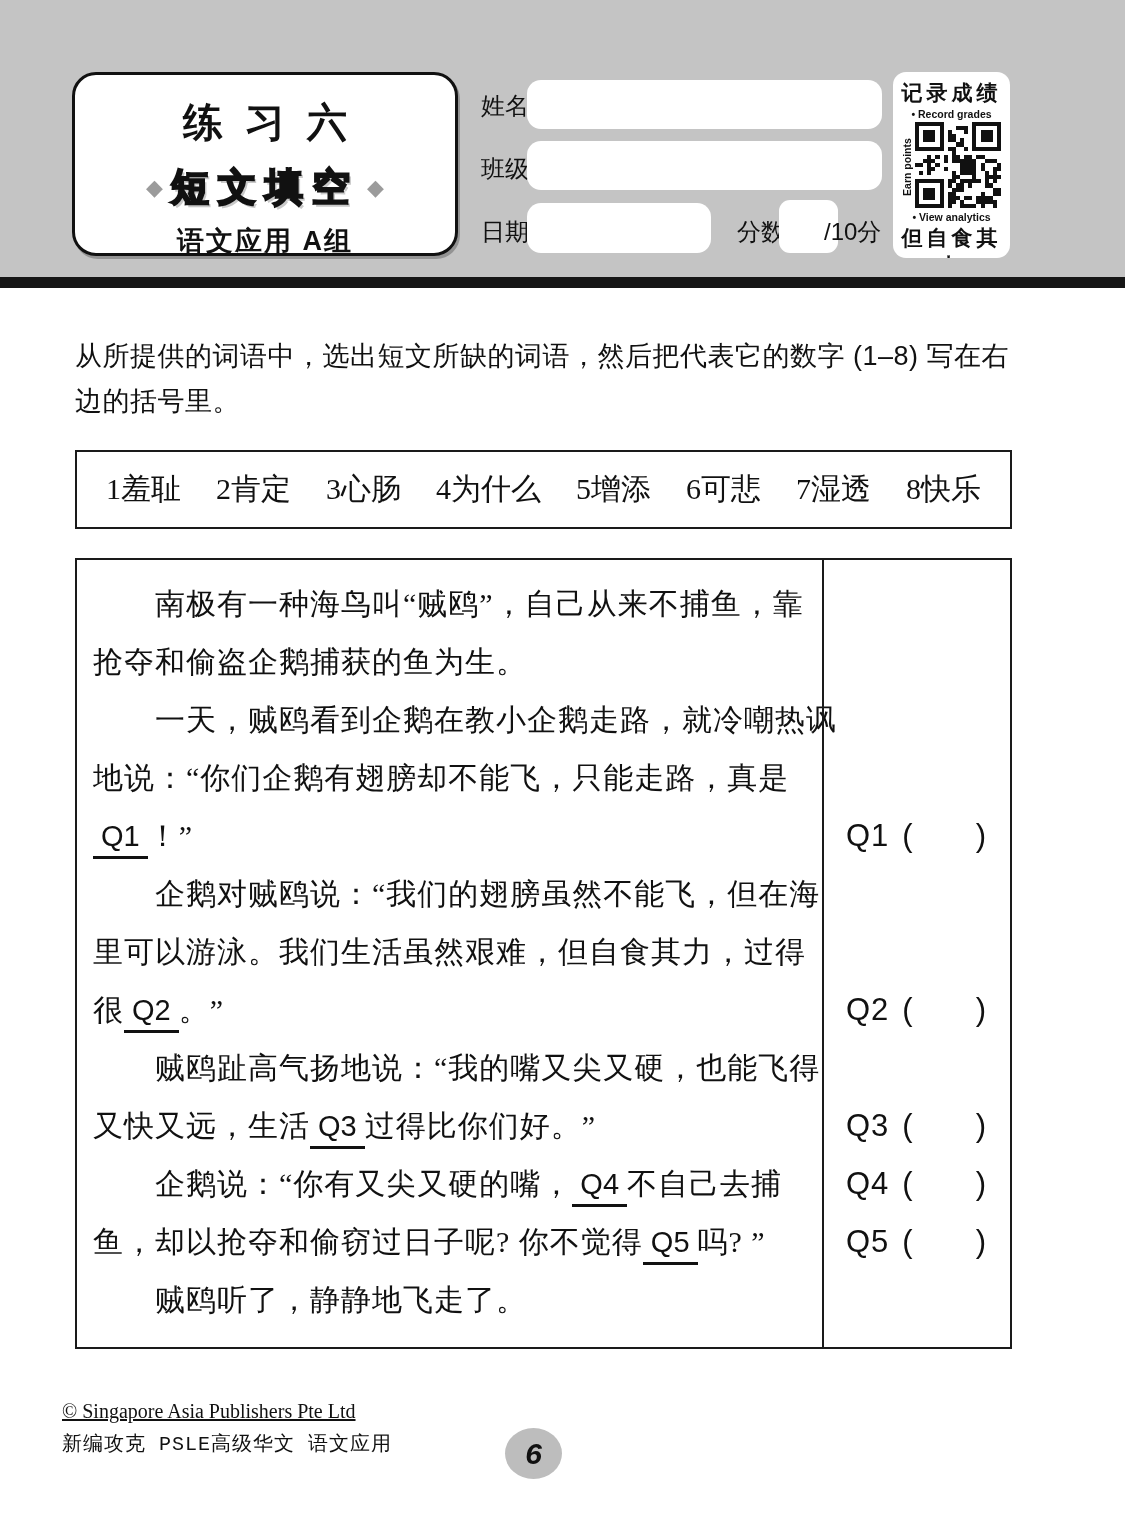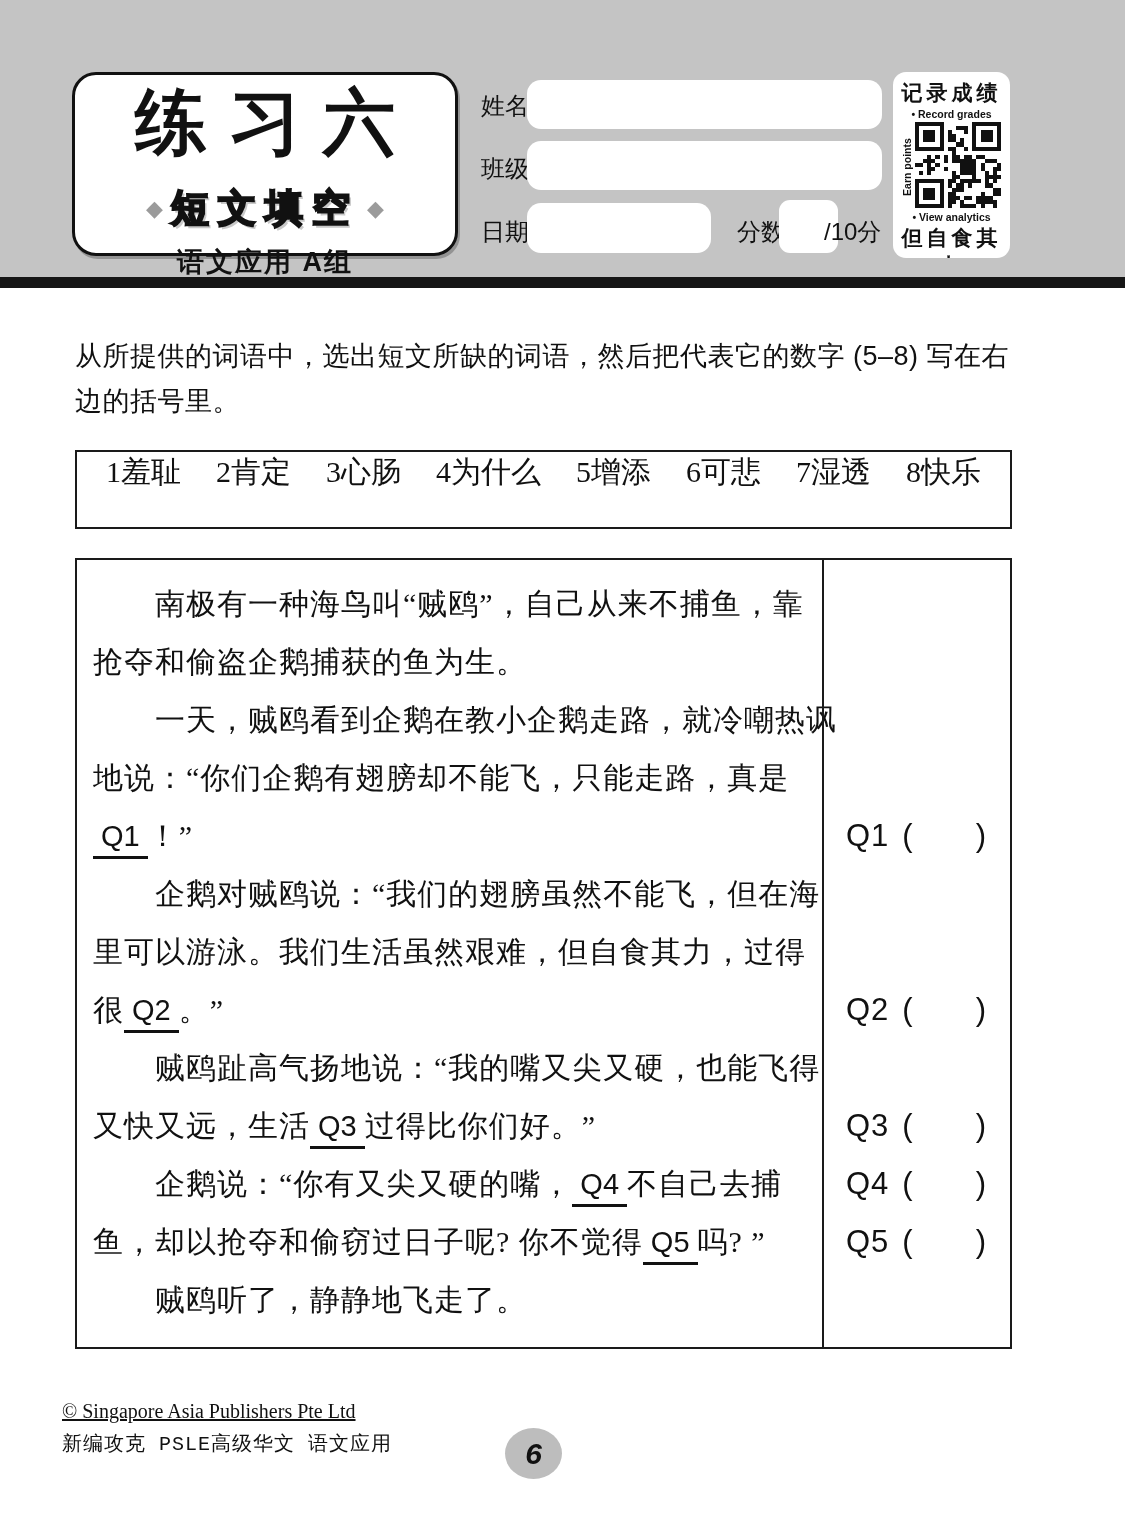--- a/index.html
+++ b/index.html
@@ -11,21 +11,21 @@
   
   .header { position:absolute; left:0; top:0; width:1125px; height:278px; background:#c4c4c4; }
   .black-bar { position:absolute; left:0; top:277px; width:1125px; height:11px; background:#161616; }
 
   .title-box {
     position:absolute; left:72px; top:72px; width:386px; height:184px;
     background:#fff; border:3.5px solid #111; border-radius:24px;
     box-shadow:2px 3px 0 rgba(0,0,0,.25); text-align:center;
   }
   .title-main {
-    font-size:72px; font-weight:900; letter-spacing:22px; text-indent:22px;
+    margin-top:20px; font-size:40px; font-weight:900; letter-spacing:22px; text-indent:22px;
     font-family:"Liberation Sans","DejaVu Sans",sans-serif;
   }
   .title-sub-row { margin-top:12px; display:flex; align-items:center; justify-content:center; gap:8px; }
   .diamond { color:#9b9b9b; font-size:22px; }
   .title-sub {
     font-size:38px; font-weight:900; letter-spacing:9px; color:#fff;
     -webkit-text-stroke:2.2px #111; text-shadow:2.5px 2.5px 0 #c9c9c9;
   }
   .title-series { margin-top:10px; font-size:27px; font-weight:700; letter-spacing:2px; }
 
@@ -53,21 +53,21 @@
   
   .instructions {
     position:absolute; left:75px; top:334px; width:950px;
     font-size:27px; line-height:45px; letter-spacing:0.5px;
   }
 
   
   .wordbank {
     position:absolute; left:75px; top:450px; width:937px; height:79px;
     border:2.5px solid #1a1a1a; background:#fff;
-    display:flex; align-items:flex-start; justify-content:center; gap:35px;
+    display:flex; align-items:center; justify-content:center; gap:35px;
     font-family:"Liberation Serif","DejaVu Serif",serif; font-size:30px;
   }
 
   
   .passage-box {
     position:absolute; left:75px; top:558px; width:937px; height:791px;
     border:2.5px solid #1a1a1a; background:#fff; display:flex;
   }
   .passage-text {
     width:745px; padding:15px 16px 0 16px;
@@ -272,21 +272,21 @@
           <rect x="16" y="20" width="1" height="1" fill="#111"></rect>
           <rect x="19" y="20" width="1" height="1" fill="#111"></rect>
         </svg>
       <div class="qr-en qr-en-bottom">• View analytics</div>
       <div class="qr-cn-bottom">但自食其力</div>
     </div>
   </div>
 
   <div class="black-bar"></div>
 
-  <div class="instructions">从所提供的词语中，选出短文所缺的词语，然后把代表它的数字 (5–8) 写在右边的括号里。</div>
+  <div class="instructions">从所提供的词语中，选出短文所缺的词语，然后把代表它的数字 (1–8) 写在右边的括号里。</div>
 
   <div class="wordbank">
       <span>1羞耻</span>
       <span>2肯定</span>
       <span>3心肠</span>
       <span>4为什么</span>
       <span>5增添</span>
       <span>6可悲</span>
       <span>7湿透</span>
       <span>8快乐</span>

